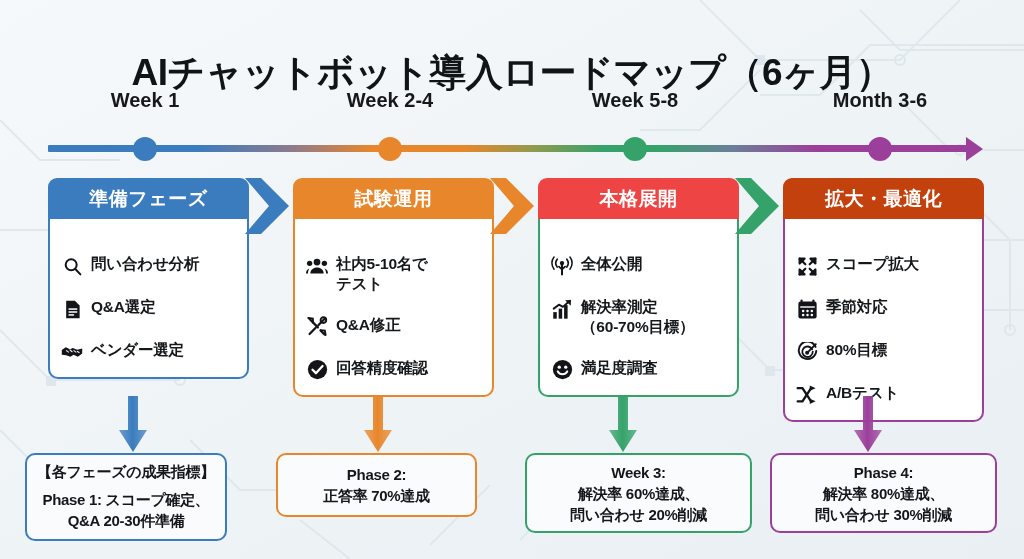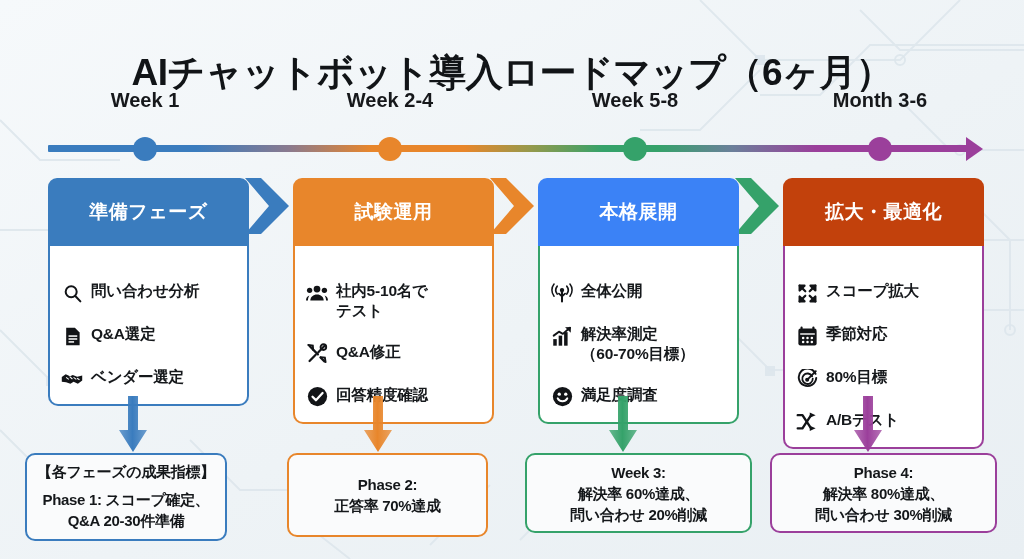--- a/index.html
+++ b/index.html
@@ -45,21 +45,21 @@
   }
   .tl-dot {
     position:absolute; top:137px; width:24px; height:24px;
     border-radius:50%; transform:translateX(-50%);
   }
 
   
   .phase-card { position:absolute; top:178px; width:201px; }
   .phase-header {
     position:relative;
-    height:68px; border-radius:9px 9px 0 0;
+    height:41px; border-radius:9px 9px 0 0;
     display:flex; align-items:center; justify-content:center;
     color:#fff; font-size:19px; font-weight:bold; letter-spacing:0.5px;
     white-space:nowrap;
     z-index:3;
   }
   .phase-chevron {
     position:absolute; left:197px; top:0;
     width:46px; height:56px; z-index:2;
   }
   .phase-chevron svg { display:block; }
@@ -295,26 +295,26 @@
           <defs>
             <linearGradient id="dag1" x1="0" y1="0" x2="1" y2="0">
               <stop offset="0%" stop-color="#e8862b" stop-opacity="0.72"></stop>
               <stop offset="48%" stop-color="#e8862b"></stop>
               <stop offset="100%" stop-color="#e8862b" stop-opacity="0.72"></stop>
             </linearGradient>
           </defs>
           <path d="M10 0 H20 V34 H29 L15 56 L1 34 H10 Z" fill="url(#dag1)"></path>
         </svg>
       </div>
-      <div class="outcome-box" style="left:287px;width:201px;border-color:#e8862b;height:84px">
+      <div class="outcome-box" style="left:276px;width:201px;border-color:#e8862b;height:64px">
         <div class="outcome-line">Phase 2:</div>
         <div class="outcome-line">正答率 70%達成</div>
       </div>
       <div class="phase-card" style="left:538px">
-        <div class="phase-header" style="background:#3b82f6">
+        <div class="phase-header" style="background:#ef4444">
           <span>本格展開</span>
         </div>
         <div class="phase-chevron">
           <svg width="46" height="56" viewBox="0 0 46 56">
             <path d="M0 0 H16 L44 28 L16 56 H0 L24 28 Z" fill="#35a26a"></path>
           </svg>
         </div>
         <div class="phase-body" style="border-color:#35a26a">
           <div class="item-row">
             <span class="item-icon">

